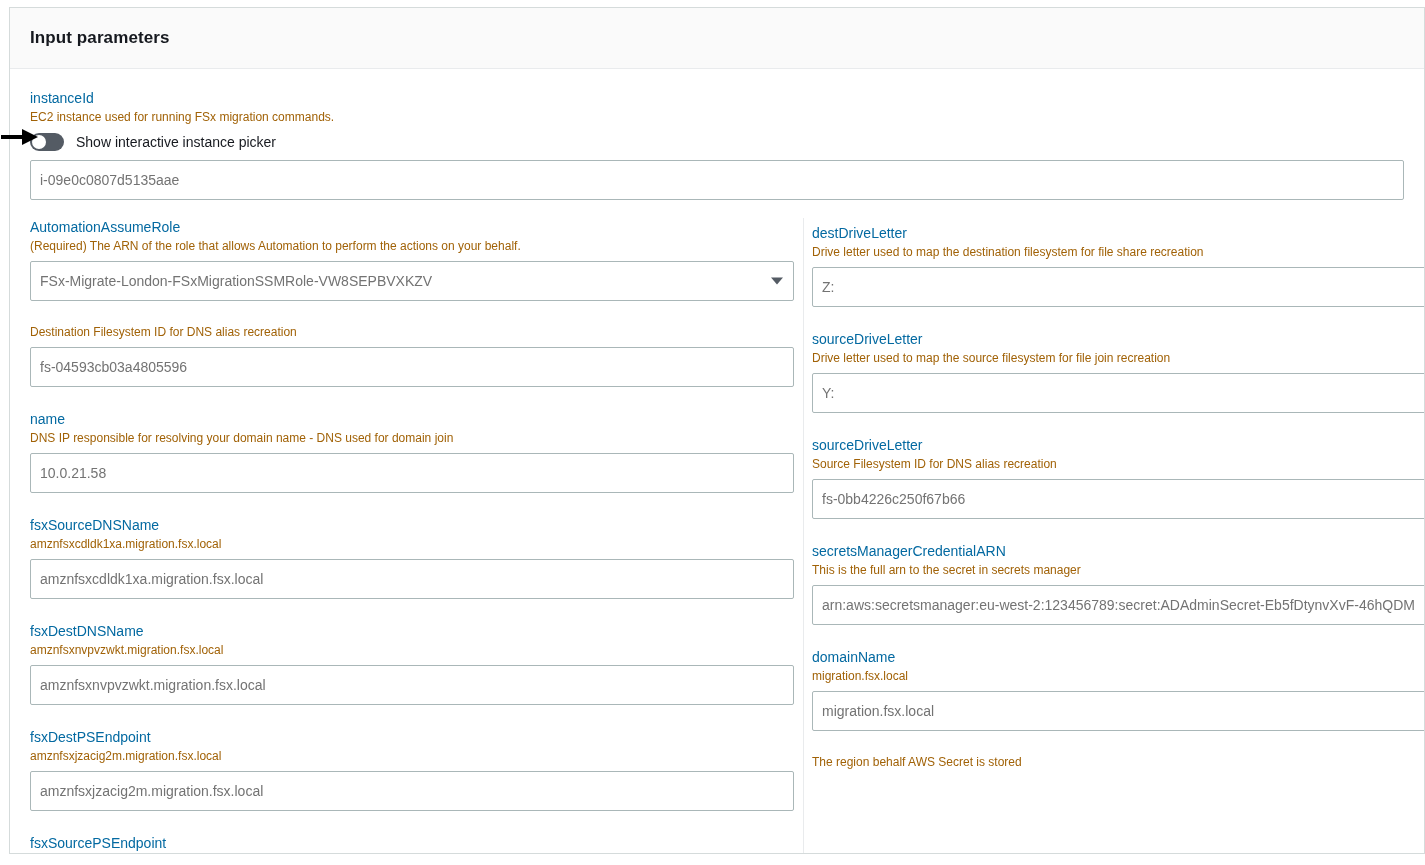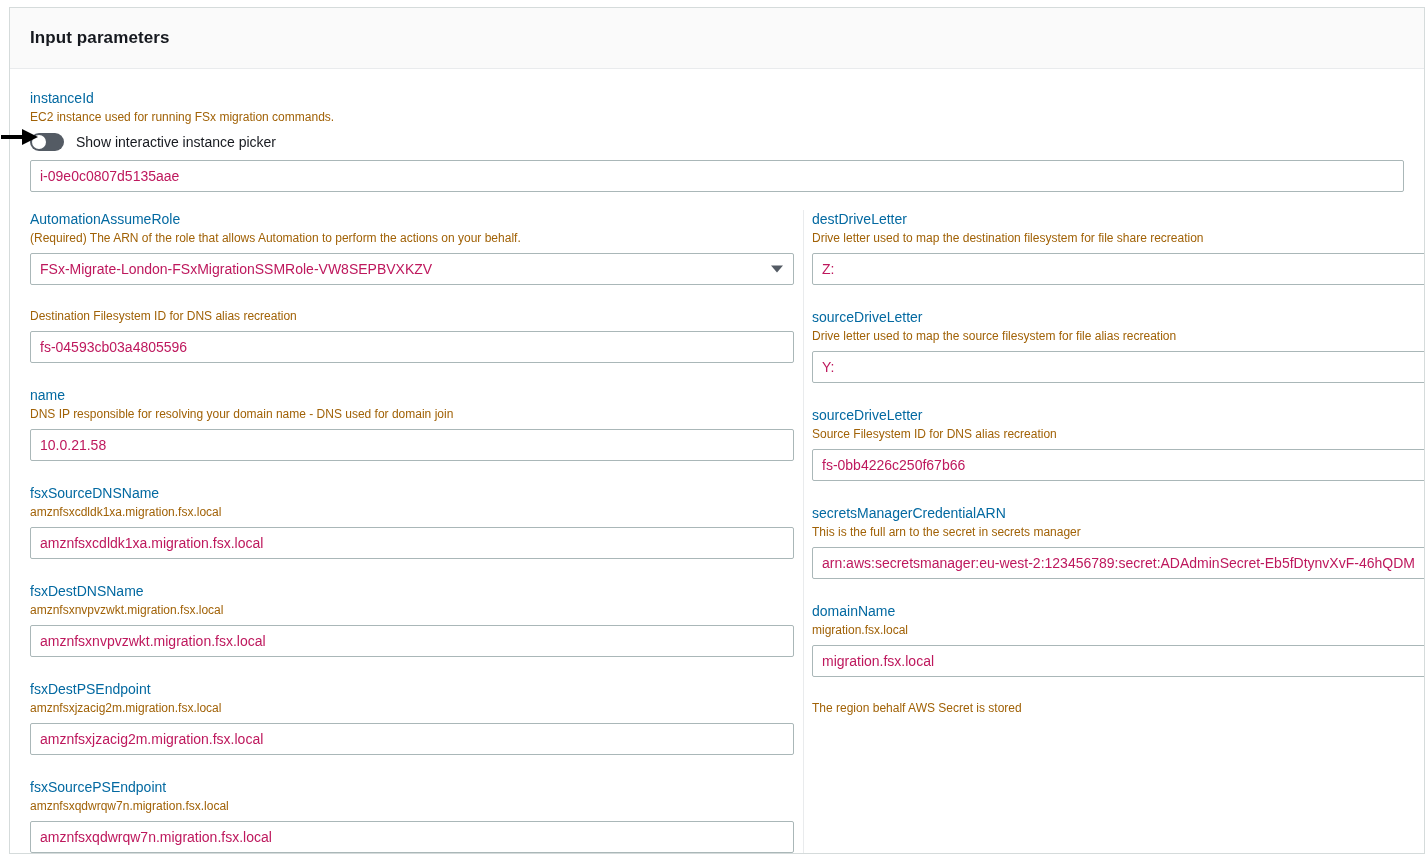--- a/index.html
+++ b/index.html
@@ -76,20 +76,21 @@
     background: #e9ebed;
     align-self: stretch;
     min-height: 660px;
     margin: 0 8px 0 9px;
   }
   .col-right {
     flex: 1 1 auto;
     padding: 0;
     box-sizing: border-box;
     min-width: 0;
+    margin-top: 6px;
   }
 
   
   .field { margin-bottom: 23px; }
   .field:last-child { margin-bottom: 0; }
 
   .field-label {
     font-size: 14px;
     font-weight: normal;
     color: #0369a1;
@@ -99,29 +100,29 @@
   .field-desc {
     font-size: 12px;
     color: #a16207;
     line-height: 16px;
     margin-bottom: 7px;
   }
 
   .text-input {
     display: block;
     width: 100%;
-    height: 32px;
+    height: 40px;
     box-sizing: border-box;
     border: 1px solid #aab7b8;
     border-radius: 2px;
     background: #ffffff;
     padding: 0 9px;
     font-family: "Liberation Sans", "DejaVu Sans", sans-serif;
     font-size: 14px;
-    color: #be185d;
+    color: #737373;
     line-height: 30px;
     outline: none;
     white-space: nowrap;
     overflow: hidden;
     text-overflow: clip;
   }
   .text-input::placeholder { color: #aab7b8; }
 
   
   .select-wrap { position: relative; width: 100%; }
@@ -269,21 +270,21 @@
       <div class="col-right">
 
         <div class="field">
           <div class="field-label">destDriveLetter</div>
           <div class="field-desc">Drive letter used to map the destination filesystem for file share recreation</div>
           <input class="text-input" type="text" value="Z:" style="">
         </div>
 
         <div class="field">
           <div class="field-label">sourceDriveLetter</div>
-          <div class="field-desc">Drive letter used to map the source filesystem for file alias recreation</div>
+          <div class="field-desc">Drive letter used to map the source filesystem for file join recreation</div>
           <input class="text-input" type="text" value="Y:" style="">
         </div>
 
         <div class="field">
           <div class="field-label">sourceDriveLetter</div>
           <div class="field-desc">Source Filesystem ID for DNS alias recreation</div>
           <input class="text-input" type="text" value="fs-0bb4226c250f67b66" style="">
         </div>
 
         <div class="field">

